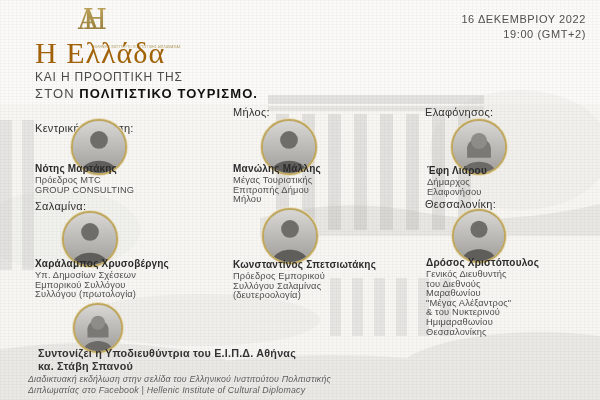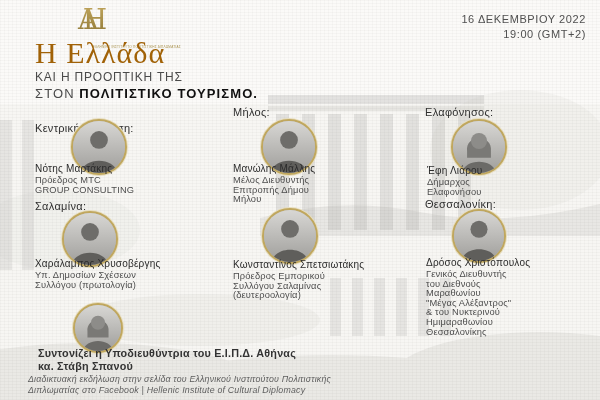--- a/index.html
+++ b/index.html
@@ -30,21 +30,21 @@
   .title-main{font-family:Liberation Serif, serif;font-size:30px;
     line-height:34px;color:#a16207;letter-spacing:1px;}
   .title-sub{font-size:12px;color:#4a4a4a;letter-spacing:.8px;line-height:13px;margin-top:1px;}
   .title-strong{font-size:13px;letter-spacing:1.1px;line-height:17px;color:#4a4a4a;margin-top:1px;}
   .title-strong b{color:#101010;}
   
   .sec-header{font-size:11px;color:#2f2f2f;letter-spacing:.3px;}
   .photo{border-radius:50%;border:2px solid #c0a75e;box-shadow:0 0 0 1px #e7ddbd;
     overflow:hidden;background:#b5b4b0;}
   .photo svg{display:block;width:100%;height:100%;}
-  .speaker-name{font-size:10px;font-weight:normal;color:#2b2b2b;letter-spacing:.2px;margin-bottom:2px;}
+  .speaker-name{font-size:10px;font-weight:bold;color:#2b2b2b;letter-spacing:.2px;margin-bottom:2px;}
   .speaker-role{font-size:9.3px;line-height:9.6px;color:#4d4d4d;letter-spacing:.15px;}
   .moderator{font-size:10.8px;font-weight:bold;color:#333;line-height:13px;letter-spacing:.2px;}
   .footer{font-size:8.8px;color:#5d5d5d;line-height:11px;letter-spacing:.2px;font-style:italic;}
 </style>
 </head>
 <body>
 
 <svg width="0" height="0" style="position:absolute" aria-hidden="true">
   <defs>
     <linearGradient id="avbg" x1="0" y1="0" x2="0" y2="1">
@@ -151,21 +151,21 @@
       </svg>
     </div>
 
   <div class="abs" style="left:35px;top:163px;width:170px">
     <div class="speaker-name">Νότης Μαρτάκης</div>
     <div class="speaker-role">Πρόεδρος MTC</div>
     <div class="speaker-role">GROUP CONSULTING</div>
   </div>
   <div class="abs" style="left:233px;top:163px;width:170px">
     <div class="speaker-name">Μανώλης Μάλλης</div>
-    <div class="speaker-role">Μέλος Διευθυντής</div>
+    <div class="speaker-role">Μέγας Τουριστικής</div>
     <div class="speaker-role">Επιτροπής Δήμου</div>
     <div class="speaker-role">Μήλου</div>
   </div>
   <div class="abs" style="left:427px;top:165px;width:160px">
     <div class="speaker-name">Έφη Λιάρου</div>
     <div class="speaker-role">Δήμαρχος</div>
     <div class="speaker-role">Ελαφονήσου</div>
   </div>
 
   <div class="abs photo" style="left:62px;top:211px;width:52px;height:52px">
@@ -180,20 +180,21 @@
     </div>
   <div class="abs photo" style="left:452px;top:209px;width:50px;height:50px">
       <svg>
         <use href="#avatar-m"></use>
       </svg>
     </div>
 
   <div class="abs" style="left:35px;top:258px;width:185px">
     <div class="speaker-name">Χαράλαμπος Χρυσοβέργης</div>
     <div class="speaker-role">Υπ. Δημοσίων Σχέσεων</div>
+    <div class="speaker-role">Εμπορικού Συλλόγου</div>
     <div class="speaker-role">Συλλόγου (πρωτολογία)</div>
   </div>
   <div class="abs" style="left:233px;top:259px;width:185px">
     <div class="speaker-name">Κωνσταντίνος Σπετσιωτάκης</div>
     <div class="speaker-role">Πρόεδρος Εμπορικού</div>
     <div class="speaker-role">Συλλόγου Σαλαμίνας</div>
     <div class="speaker-role">(δευτεροολογία)</div>
   </div>
   <div class="abs" style="left:426px;top:257px;width:165px">
     <div class="speaker-name">Δρόσος Χριστόπουλος</div>

